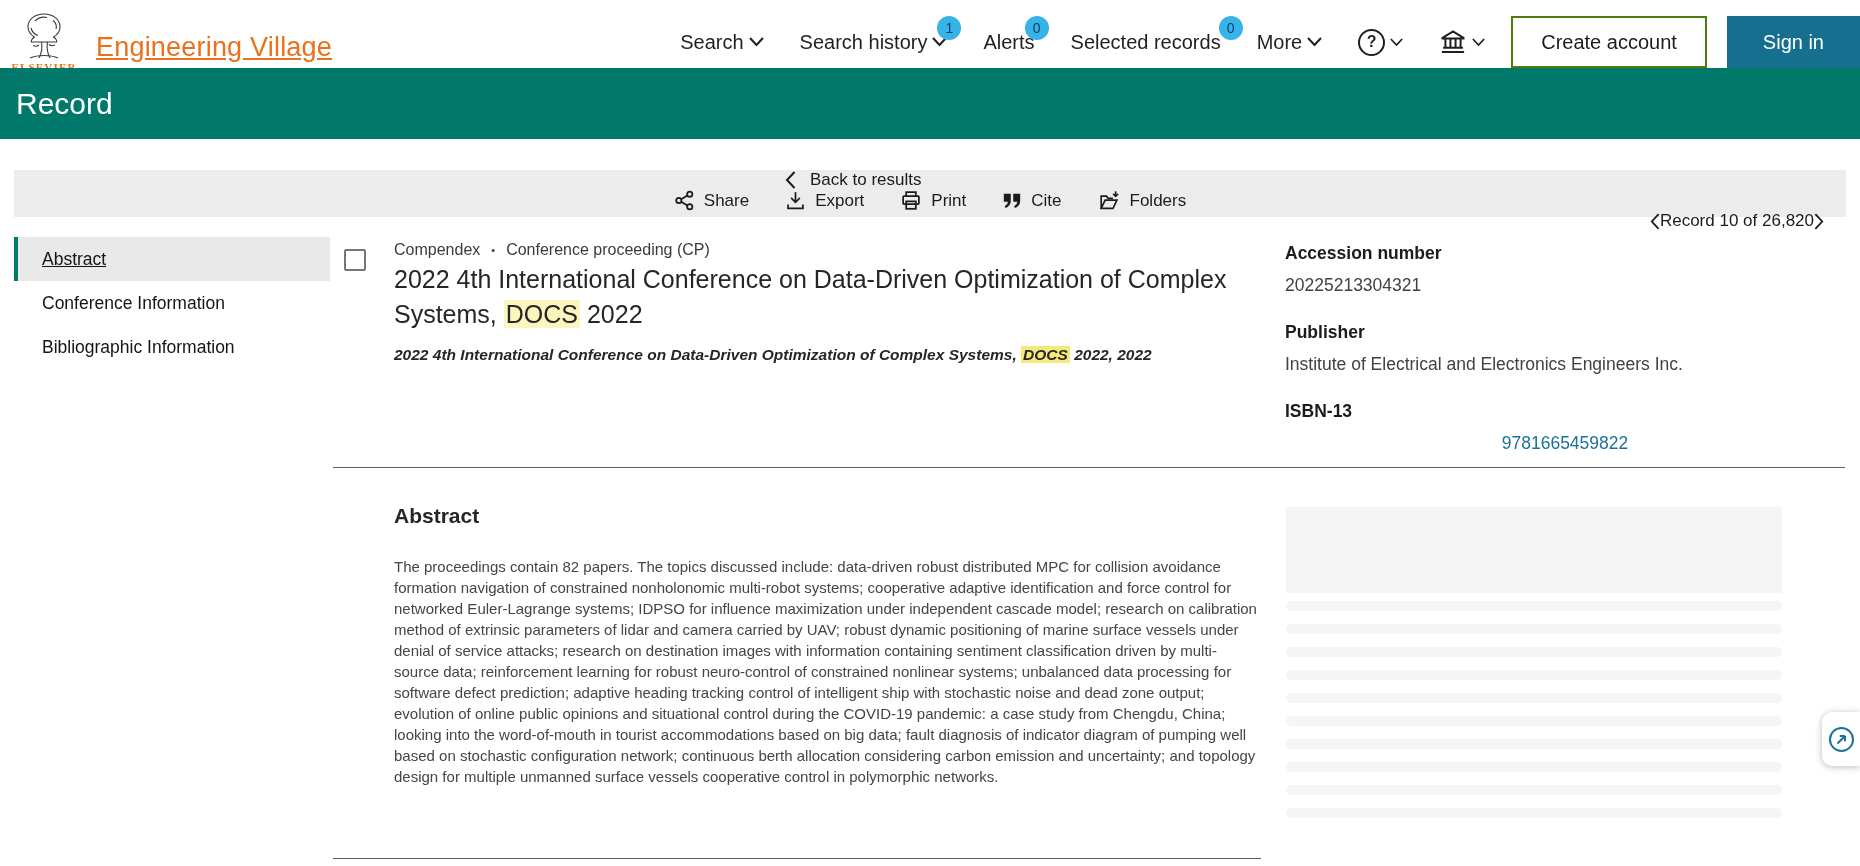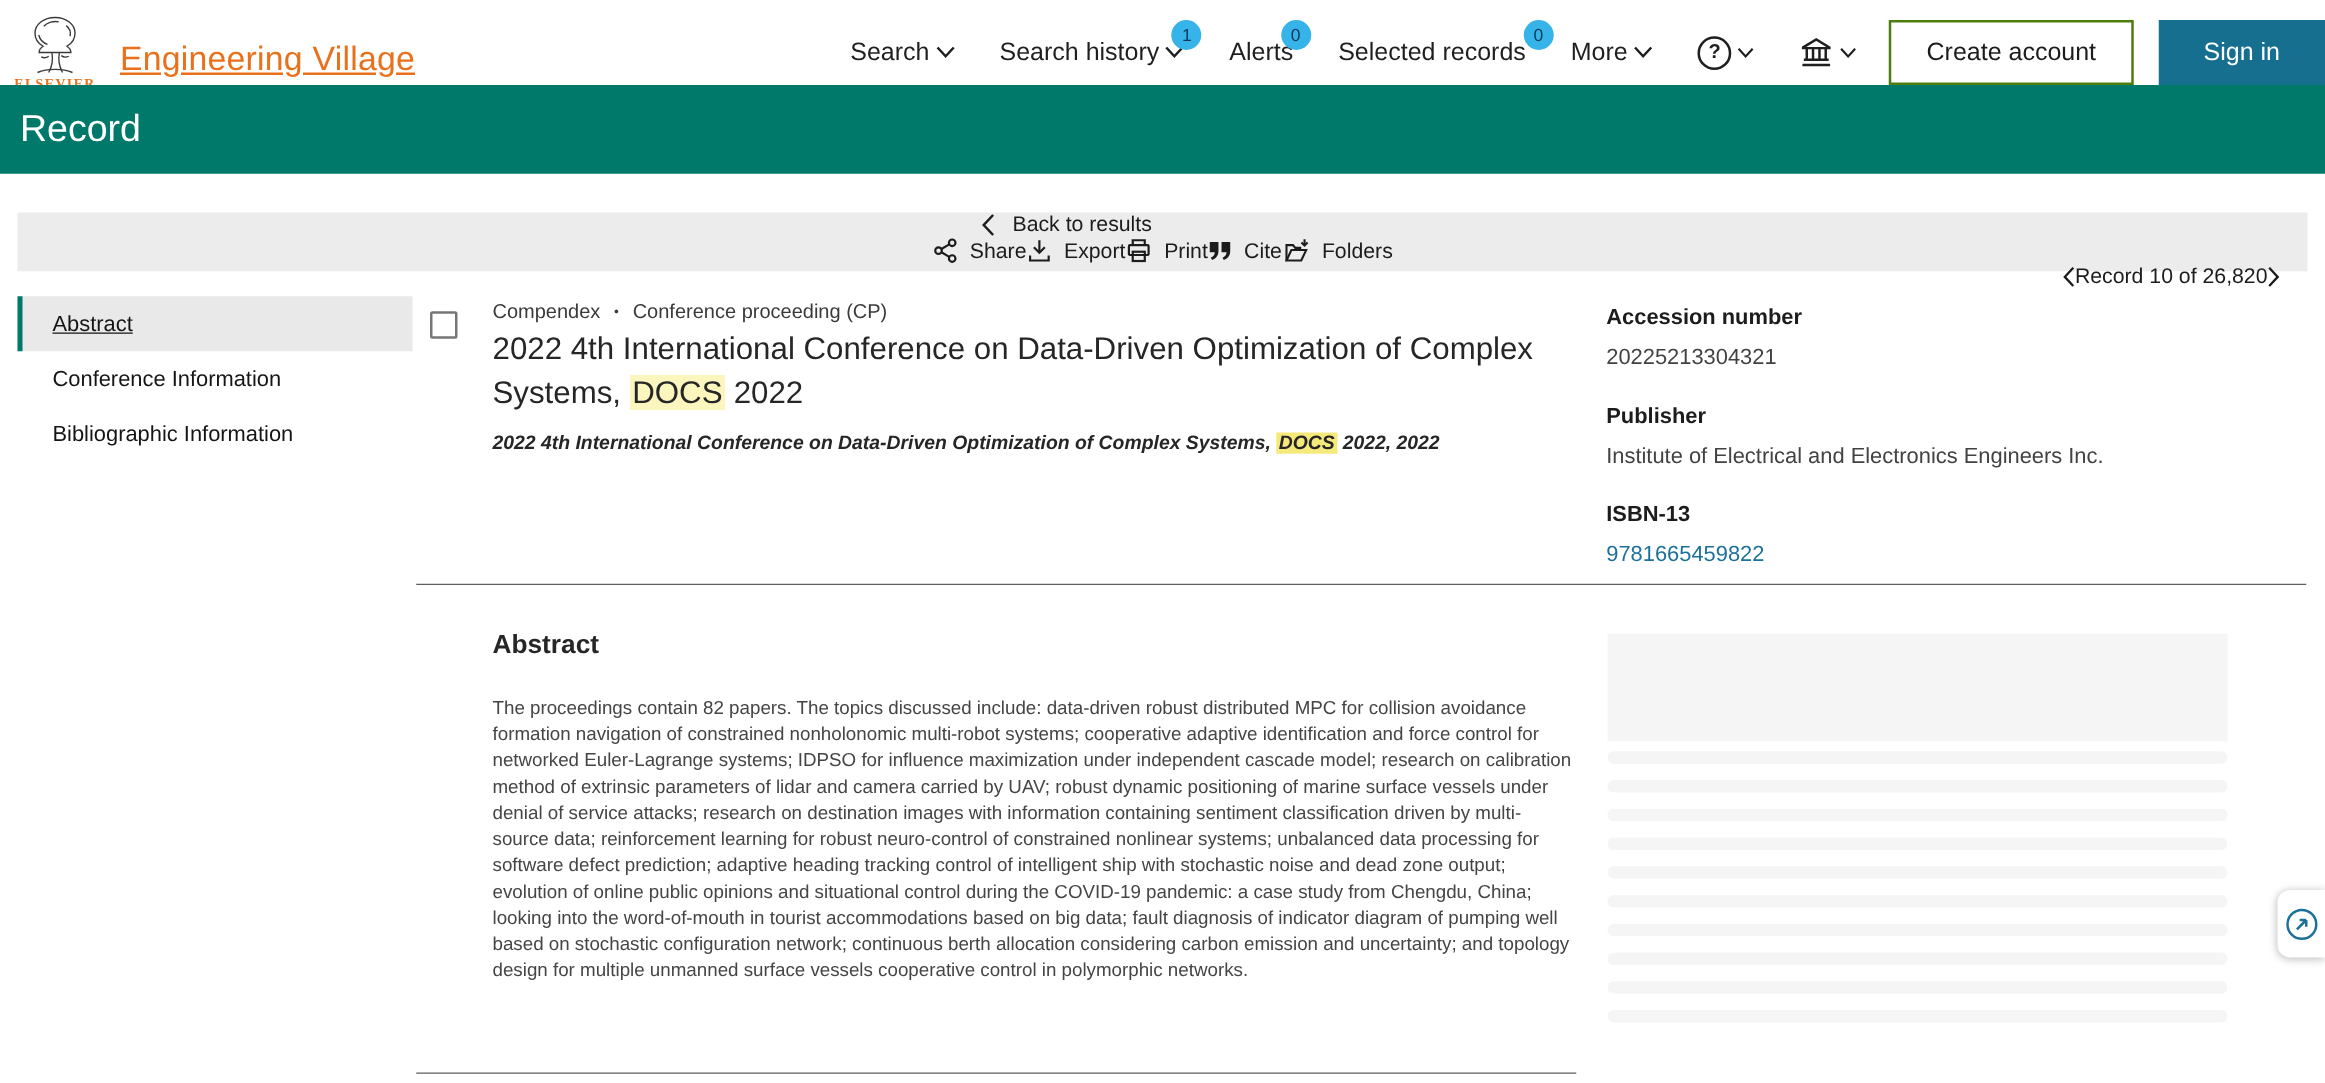--- a/index.html
+++ b/index.html
@@ -34,21 +34,21 @@
   
   .banner { position: absolute; top: 68px; left: 0; width: 1860px; height: 71px;
     background: #00796B; color: #fff; display: flex; align-items: center;
     padding-left: 16px; font-size: 30px; }
 
   
   .toolbar { position: absolute; top: 170px; left: 14px; width: 1832px; height: 47px;
     background: #ECECEC; display: flex; align-items: center; font-size: 17px; color: #1C1C1C; flex-direction: column; }
   .back-link { display: flex; align-items: center; gap: 14px; padding-left: 20px;
     width: 330px; cursor: pointer; }
-  .actions { display: flex; }
+  .actions { display: flex; gap: 36px; }
   .action { display: flex; align-items: center; gap: 9px; cursor: pointer; }
   .pagination { margin-left: auto; display: flex; align-items: center; padding-right: 22px; }
   .page-arrow { cursor: pointer; display: flex; align-items: center; }
 
   
   .sidebar { position: absolute; top: 237px; left: 14px; width: 316px; }
   .side-item { height: 44px; display: flex; align-items: center; padding-left: 28px;
     font-size: 17.5px; color: #151515; cursor: pointer; }
   .side-item.active { background: #E9E9E9; border-left: 4px solid #00796B;
     padding-left: 24px; text-decoration: underline; }
@@ -63,21 +63,21 @@
     font-size: 25px; line-height: 35px; color: #262626; font-weight: 400; }
   .hl-pale { background: #FBF5BE; padding: 0 2px; }
   .source-row { position: absolute; left: 394px; top: 346px; width: 900px;
     font-size: 15.5px; font-style: italic; font-weight: 700; color: #262626; }
   .hl-strong { background: #F6E97B; padding: 0 2px; }
 
   
   .details { position: absolute; left: 1285px; top: 243px; width: 560px; }
   .detail-label { font-weight: 700; font-size: 17.5px; color: #1C1C1C; margin-bottom: 11px; }
   .detail-value { font-size: 17.5px; color: #424242; margin-bottom: 26px; }
-  .detail-value.link { color: #1B7199; cursor: pointer; }
+  .detail-value.link { color: #1B7199; cursor: pointer; text-align: center; }
 
   
   .divider-top { position: absolute; left: 333px; top: 467px; width: 1512px;
     border-top: 1px solid #5E5E5E; }
   .abstract-heading { position: absolute; left: 394px; top: 504px; font-size: 21px; color: #262626; }
   .abstract-text { position: absolute; left: 394px; top: 556px; width: 866px;
     font-size: 15px; line-height: 21px; color: #454545; }
   .divider-bottom { position: absolute; left: 333px; top: 858px; width: 928px;
     border-top: 1px solid #5E5E5E; }
 

